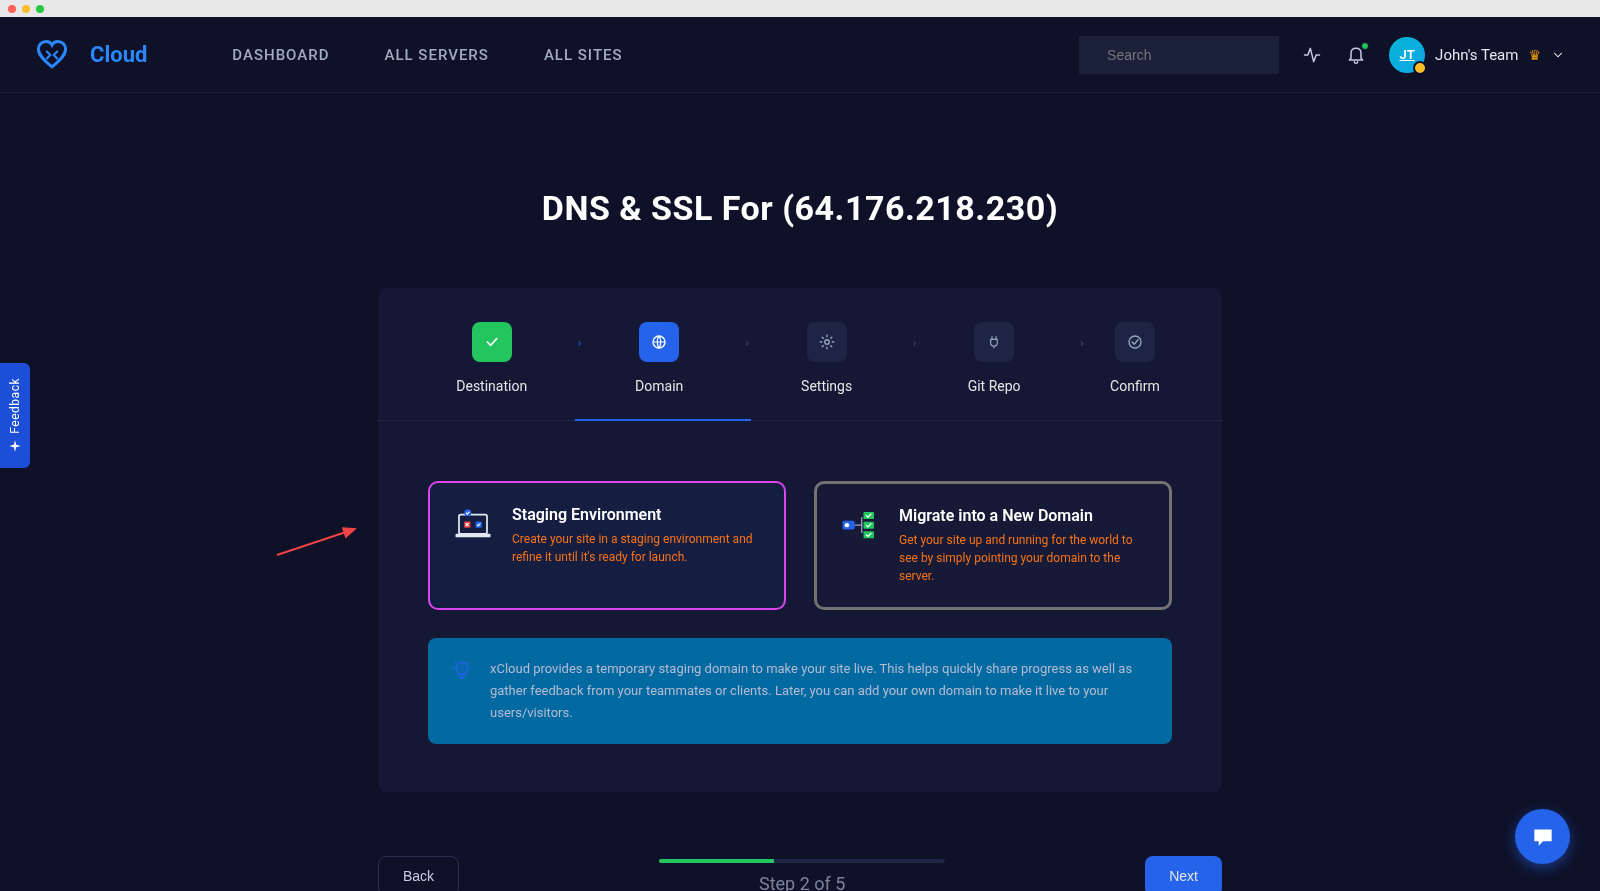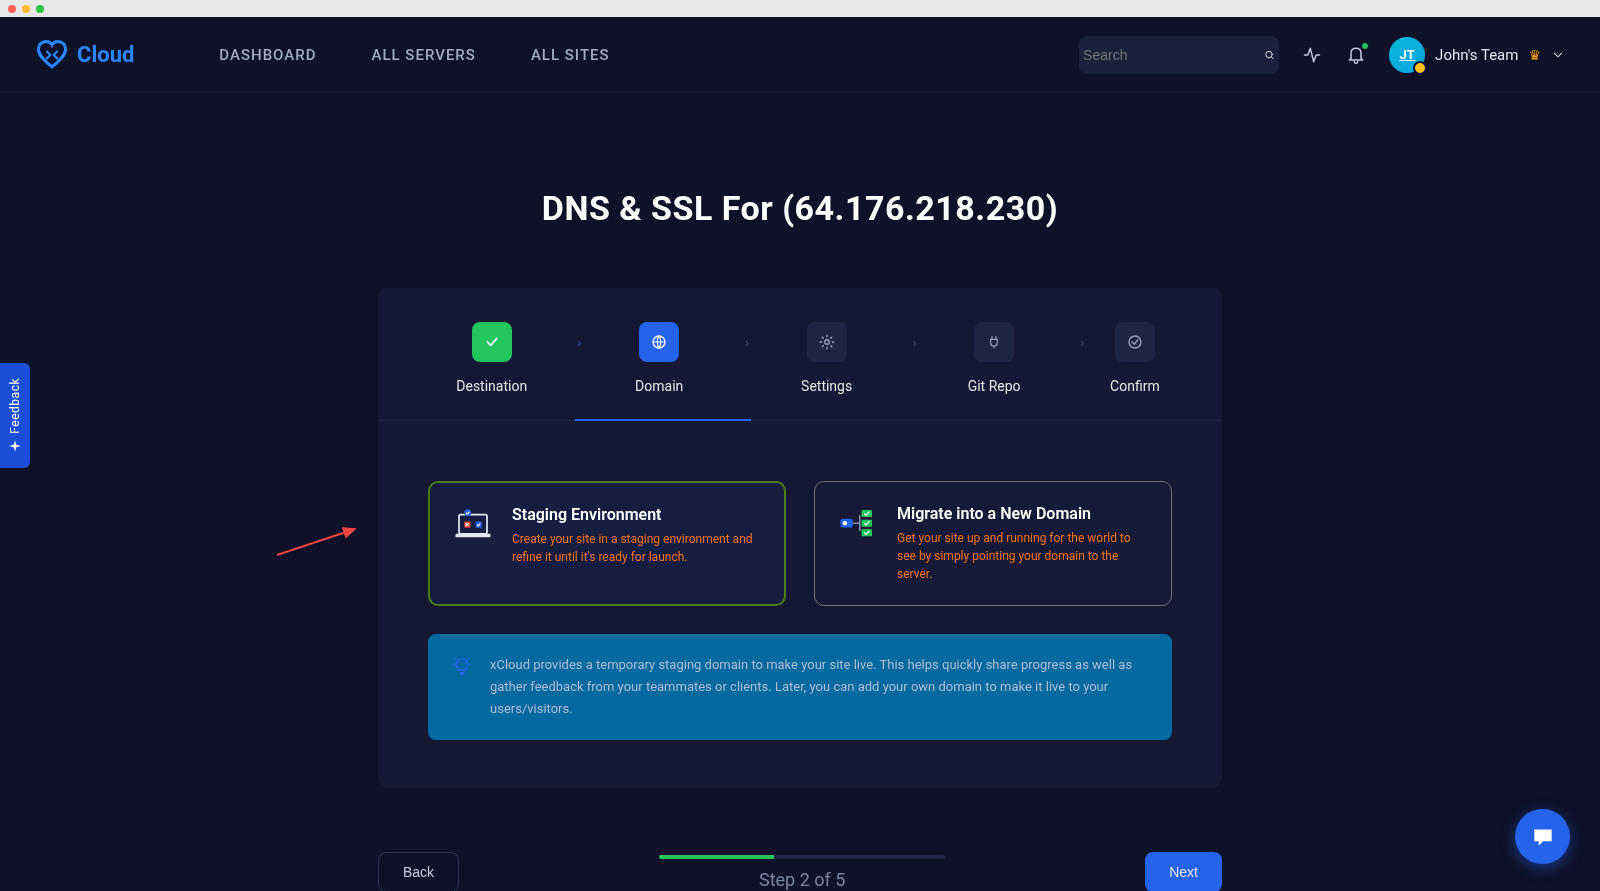--- a/index.html
+++ b/index.html
@@ -8,26 +8,26 @@
 
   
   .mac-bar { height: 17px; background: #e8e8e8; display: flex; align-items: center; padding-left: 8px; gap: 6px; }
   .mac-dot { width: 8px; height: 8px; border-radius: 50%; }
   .mac-dot.r { background: #ff5f57; }
   .mac-dot.y { background: #febc2e; }
   .mac-dot.g { background: #28c840; }
 
   
   .header { height: 76px; display: flex; align-items: center; padding: 0 35px; border-bottom: 1px solid rgba(255,255,255,0.05);}
-  .logo { display: flex; align-items: center; gap: 8px; color: #2a87ff; font-weight: 700; font-size: 22px; cursor: pointer; }
+  .logo { display: flex; align-items: center; gap: 21px; color: #2a87ff; font-weight: 700; font-size: 22px; cursor: pointer; }
   .logo svg { width: 34px; height: 34px; }
   .nav { display: flex; gap: 55px; margin-left: 85px; }
   .nav-item { color: #a1abc2; font-size: 15px; letter-spacing: 1px; cursor: pointer; font-weight: 500;}
   .header-right { margin-left: auto; display: flex; align-items: center; gap: 22px; }
-  .search-box { background: #1b203b; border-radius: 8px; height: 38px; width: 200px; display: flex; align-items: center; padding: 0 4px; }
+  .search-box { background: #1b203b; border-radius: 0; height: 38px; width: 200px; display: flex; align-items: center; padding: 0 28px; }
   .search-box input { background: transparent; border: none; outline: none; color: #9aa4bf; font-size: 14px; flex: 1; }
   .icon-btn { width: 22px; height: 22px; display:flex; align-items:center; justify-content:center; cursor:pointer; color:#c3cae0; position:relative;}
   .notif-dot { position:absolute; top:-2px; right:-2px; width:8px; height:8px; background:#22c55e; border-radius:50%; border:1px solid #0e1128;}
   .team { display: flex; align-items: center; gap: 10px; cursor: pointer; }
   .avatar { width: 36px; height: 36px; border-radius: 50%; background: linear-gradient(135deg,#06b6d4,#0ea5e9); display:flex; align-items:center; justify-content:center; font-size:13px; font-weight:600; position:relative;text-decoration:underline;}
   .avatar-badge { position:absolute; bottom:-2px; right:-2px; width:14px; height:14px; background:#fbbf24; border-radius:50%; border:2px solid #0e1128;}
   .team-name { font-size: 15px; color:#e2e8f0;}
   .crown { color:#f59e0b; font-size:14px;}
 
   
@@ -42,22 +42,22 @@
   .step-ico { width: 40px; height: 40px; border-radius: 8px; display:flex; align-items:center; justify-content:center; }
   .step-ico.done { background:#22c55e; color:#fff;}
   .step-ico.active { background:#2563eb; color:#fff;}
   .step-ico.pending { background:#1e2444; color:#9aa4bf;}
   .step-label { font-size: 14px; color:#e5e5e5;}
   .step-arrow { position:absolute; top:14px; right:-6px; color:#475075; font-size:12px;}
   .step-underline { position:absolute; bottom:-1px; left:0; height:2px; background:#2563eb; width:176px;}
 
   
   .options { display:flex; gap:28px; justify-content:center; margin-top:60px; padding: 0 50px;}
-  .card { width: 362px; border:1px solid #737373; border-radius:10px; padding:22px 22px; display:flex; gap:18px; cursor:pointer; background: rgba(255,255,255,0.01);}
-  .card.sel { border:2px solid #4d7c0f; background: rgba(37,99,235,0.08);}
+  .card { width: 362px; border:3px solid #737373; border-radius:10px; padding:22px 22px; display:flex; gap:18px; cursor:pointer; background: rgba(255,255,255,0.01);}
+  .card.sel { border:2px solid #d946ef; background: rgba(37,99,235,0.08);}
   .card-ico { width:42px; height:40px; flex-shrink:0;}
   .card h3 { font-size:16px; font-weight:600; margin-bottom:6px;}
   .card p { font-size:12px; color:#f97316; line-height:1.5;}
 
   
   .info { margin: 28px 50px 0; background: #0369a1; border-radius:8px; padding:20px 24px; display:flex; gap:18px; align-items:flex-start;}
   .info-ico { color:#2563eb; flex-shrink:0; margin-top:2px;}
   .info p { font-size:13px; color:#b4bcd4; line-height:1.7;}
 
   

